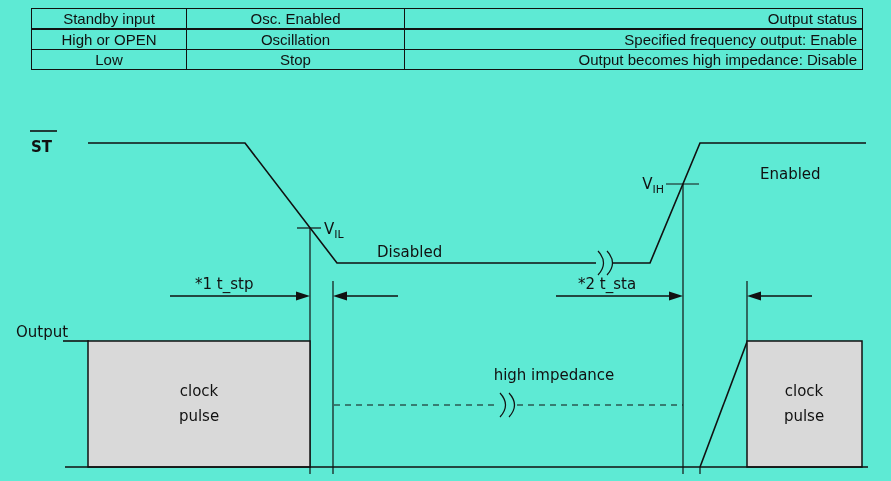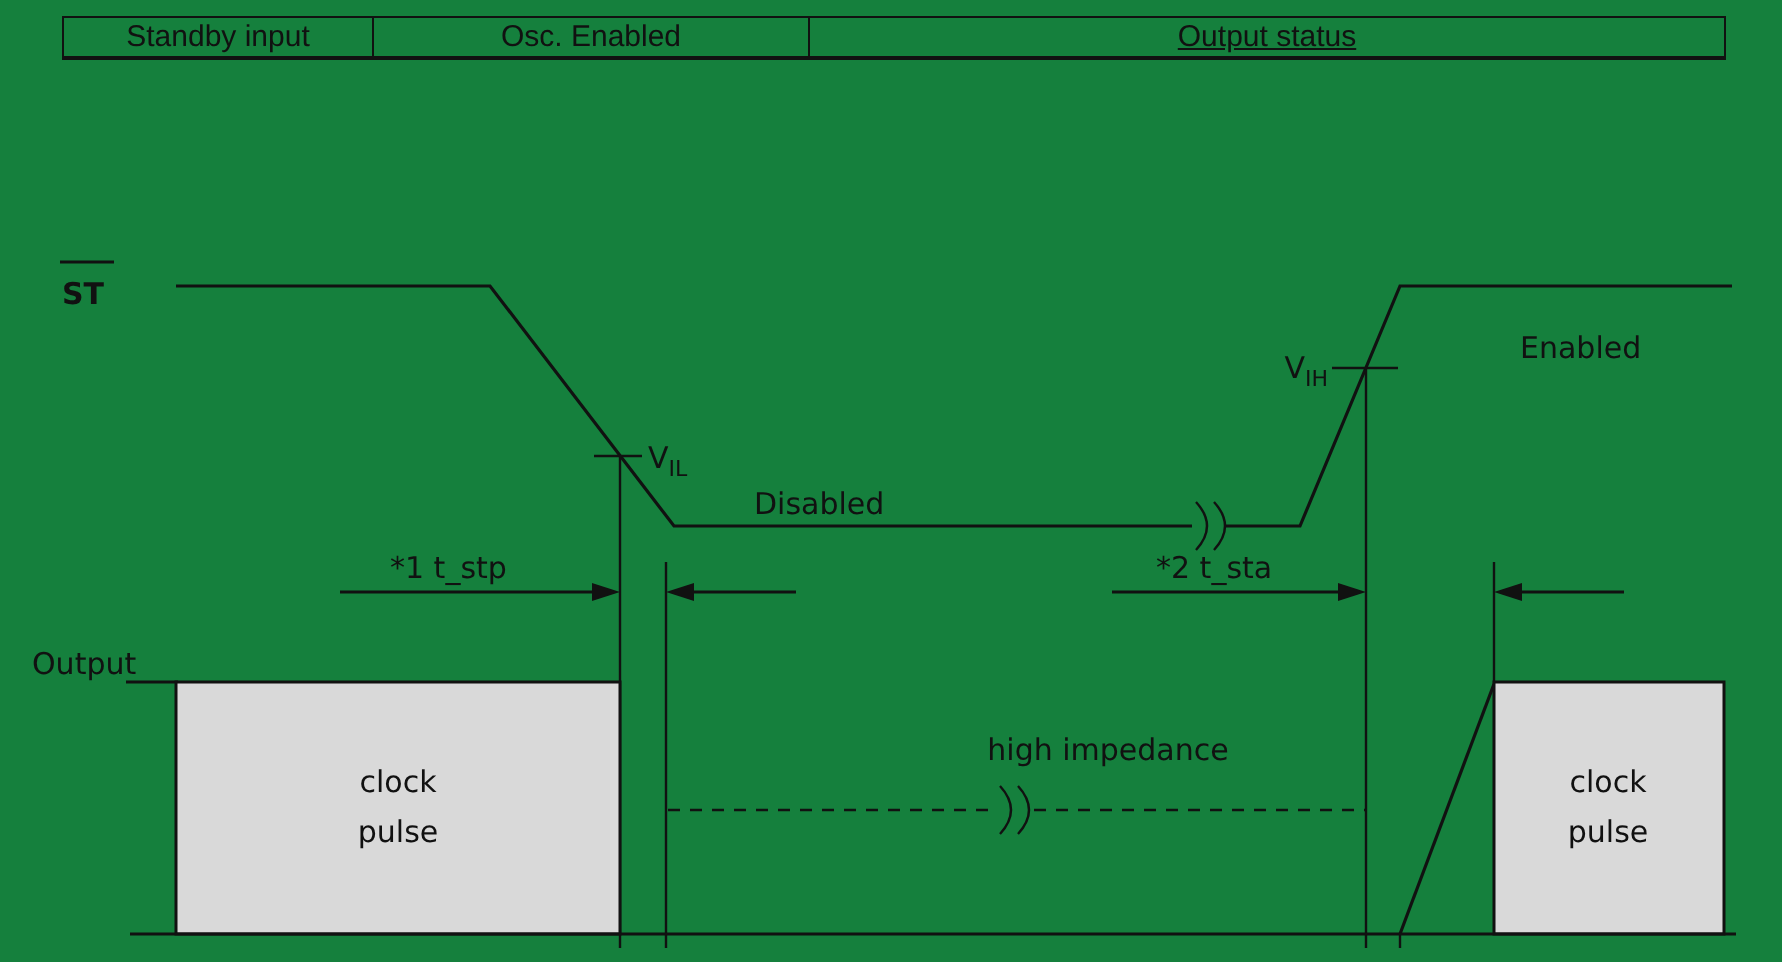--- a/index.html
+++ b/index.html
@@ -1,25 +1,25 @@
 <!DOCTYPE html>
 <html><head>
 <meta charset="utf-8">
 <style>
   html,body{margin:0;padding:0;background:#ffffff;}
-  .stage{position:relative;width:891px;height:481px;background:#15803d;
+  .stage{position:relative;width:891px;height:481px;background:#5eead4;
          font-family:"Liberation Sans","DejaVu Sans",sans-serif;color:#111;overflow:hidden;}
 
   table.spec{position:absolute;left:31px;top:8px;width:831px;border-collapse:collapse;
              table-layout:fixed;font-size:15px;color:#111;}
   table.spec th,table.spec td{border:1px solid #111;height:19px;padding:0 5px;
              font-weight:normal;white-space:nowrap;overflow:hidden;}
   table.spec thead th{border-bottom-width:2px;}
   .tc{text-align:center;}
-  .tl{text-align:center;text-decoration:underline;}
+  .tl{text-align:right;}
 
   svg.diagram{position:absolute;left:0;top:0;}
   svg text{font-size:15px;fill:#111;font-family:"DejaVu Sans","Liberation Sans",sans-serif;}
   .ln{stroke:#111;stroke-width:1.6;fill:none;}
   .thin{stroke-width:1.2;}
   .arrow{fill:#111;stroke:none;}
 </style>
 </head>
 <body>
 
@@ -32,20 +32,30 @@
         <col style="width:458px">
       </colgroup>
     <thead>
       <tr>
         <th class="tc">Standby input</th>
         <th class="tc">Osc. Enabled</th>
         <th class="tl">Output status</th>
       </tr>
     </thead>
     <tbody>
+      <tr>
+        <td class="tc">High or OPEN</td>
+        <td class="tc">Oscillation</td>
+        <td class="tl">Specified frequency output: Enable</td>
+      </tr>
+      <tr>
+        <td class="tc">Low</td>
+        <td class="tc">Stop</td>
+        <td class="tl">Output becomes high impedance: Disable</td>
+      </tr>
     </tbody>
   </table>
 
   <svg class="diagram" width="891" height="481" viewBox="0 0 891 481">
 
     <line class="ln" x1="30" y1="131" x2="57" y2="131"></line>
     <text x="31" y="152" font-weight="bold">ST</text>
 
     <path class="ln" d="M 88 143 H 245 L 337 263 H 596 M 612 263 H 650 L 700 143 H 866"></path>
 

